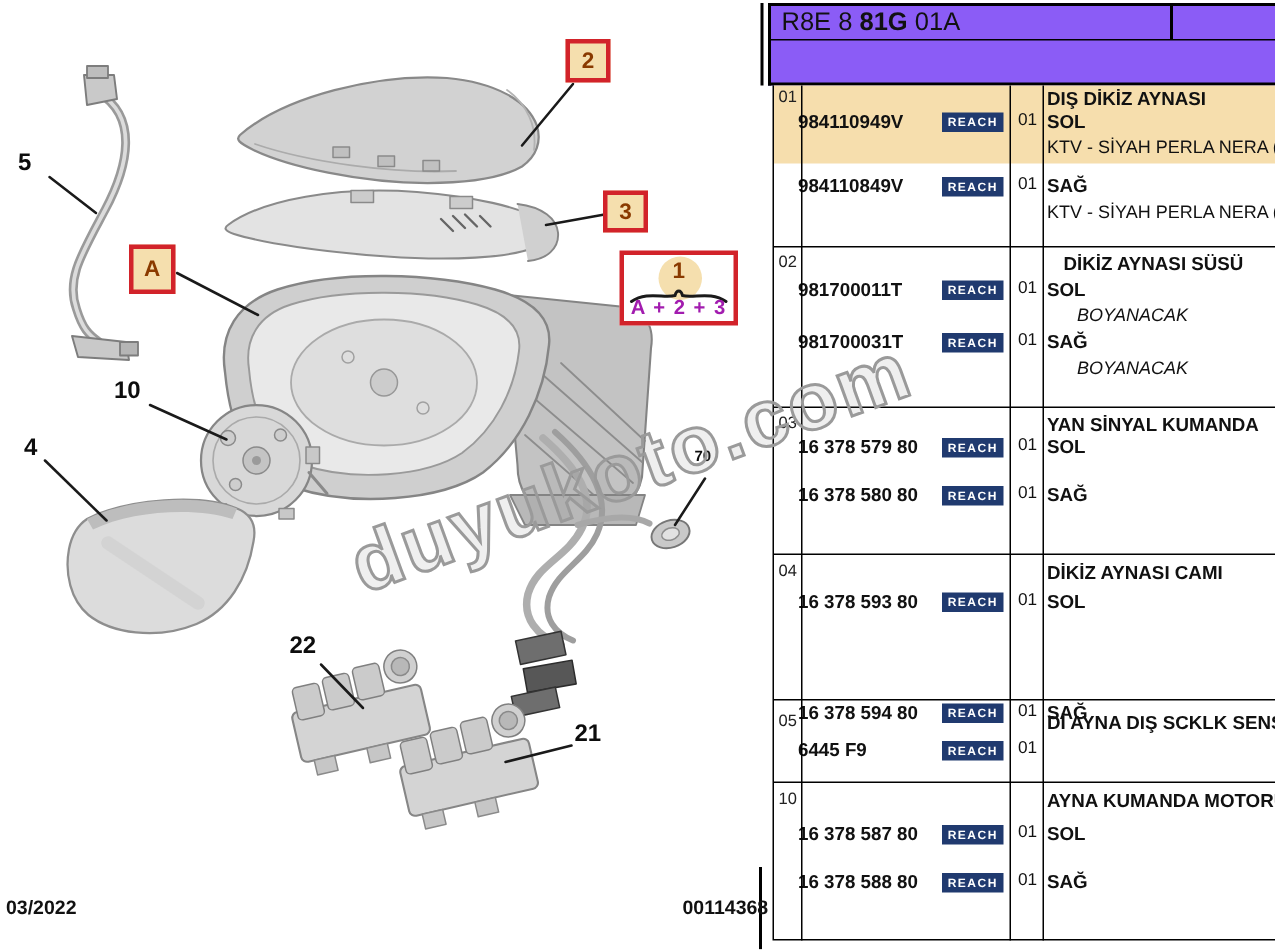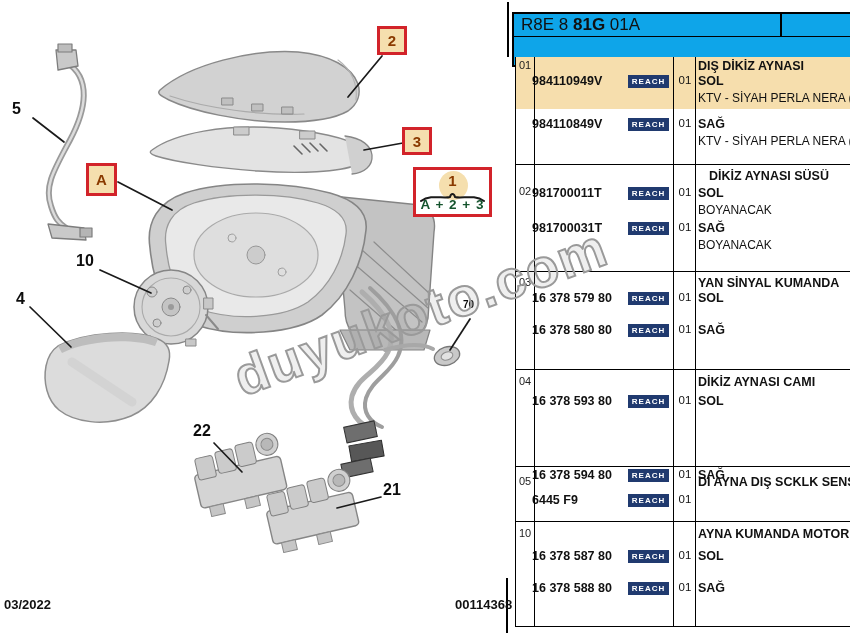--- a/index.html
+++ b/index.html
@@ -21,30 +21,30 @@
   #badge-A{left:86px;top:163px;width:31px;height:33px;}
 
   #combo-badge{position:absolute;left:413px;top:167px;width:79px;height:50px;box-sizing:border-box;
     border:3px solid var(--callout-red,#d2232a);background:#fff;z-index:4;}
   #combo-circle{position:absolute;left:23px;top:1px;width:29px;height:29px;border-radius:50%;
     background:var(--callout-tan,#f2d9a2);}
   #combo-number{position:absolute;left:0;right:0;top:2px;text-align:center;font-weight:bold;
     font-size:15px;color:var(--callout-text,#a03c00);}
   #combo-brace{position:absolute;left:3px;top:22px;}
   #combo-formula{position:absolute;left:0;right:0;bottom:2px;text-align:center;font-weight:bold;
-    font-size:13.5px;letter-spacing:1px;color:#14532d;}
+    font-size:13.5px;letter-spacing:1px;color:#a21caf;}
 
   
   #inset-71{position:absolute;left:443px;top:2px;width:71px;height:69px;box-sizing:border-box;
     border:2.5px solid #111;background:#fff;z-index:4;}
   #inset-71-number{position:absolute;right:3px;top:1px;font-weight:bold;font-size:14px;}
 
   
-  #header-box{position:absolute;left:512px;top:12px;width:338px;height:55px;box-sizing:border-box;
-    border:2px solid #000;border-right:none;background:#0ea5e9;z-index:2;}
+  #header-box{position:absolute;left:512px;top:2px;width:338px;height:55px;box-sizing:border-box;
+    border:2px solid #000;border-right:none;background:#8b5cf6;z-index:2;}
   #header-row1{height:22px;border-bottom:1.5px solid #000;position:relative;}
   #header-code{position:absolute;left:7px;top:0;font-size:17px;line-height:22px;white-space:nowrap;}
   #header-code b{font-weight:bold;}
   #header-vdiv{position:absolute;left:266px;top:0;width:1.5px;height:22px;background:#000;}
   .frame-seg{position:absolute;width:2px;background:#000;z-index:2;}
 
   
   #parts-table{position:absolute;left:515px;top:57px;width:335px;height:570px;z-index:2;
     border-left:1.5px solid #000;box-sizing:content-box;font-size:12.5px;}
   .colline{position:absolute;top:0;bottom:0;width:1px;background:#000;z-index:3;}
@@ -53,21 +53,21 @@
   .hl{position:absolute;left:0;top:0;width:100%;height:52px;background:var(--highlight,#f6dead);}
   .ref{position:absolute;left:3px;font-size:11px;color:#222;}
   .gtitle{position:absolute;left:182px;font-weight:bold;white-space:nowrap;}
   .prow{position:absolute;left:0;width:100%;height:36px;}
   .pnum{position:absolute;left:16px;font-weight:bold;white-space:nowrap;text-align:center;}
   .reach{position:absolute;left:112px;top:1px;width:41px;height:13px;background:var(--reach-bg,#203a6f);
     color:#fff;font-size:8px;font-weight:bold;letter-spacing:1px;text-align:center;line-height:13px;}
   .qty{position:absolute;left:158px;width:22px;text-align:center;font-size:11.5px;}
   .side{position:absolute;left:182px;font-weight:bold;white-space:nowrap;}
   .note{position:absolute;left:182px;top:17px;font-size:12px;white-space:nowrap;}
-  .note.it{}
+  .note.it{font-style:italic;margin-left:20px;}
 
   
   .footer-text{position:absolute;font-weight:bold;font-size:13px;z-index:4;}
   #footer-date{left:4px;top:597px;}
   #footer-doc{left:455px;top:597px;}
 </style>
 </head>
 <body>
 
 <div id="stage">
@@ -249,21 +249,21 @@
       <span class="pnum">984110849V</span>
       <span class="reach">REACH</span>
       <span class="qty">01</span>
       <span class="side">SAĞ</span>
       <span class="note">KTV - SİYAH PERLA NERA (</span>
     </div>
   </div>
 
     <div class="pgroup" style="height: 107px;">
 
-      <div class="ref" style="top: 20px;">02</div>
+      <div class="ref" style="top: 4px;">02</div>
       <div class="gtitle" style="top: 4px; margin-left: 11px;">DİKİZ AYNASI SÜSÜ</div>
 
     <div class="prow" style="top: 21px;">
       <span class="pnum">981700011T</span>
       <span class="reach">REACH</span>
       <span class="qty">01</span>
       <span class="side">SOL</span>
       <span class="note it">BOYANACAK</span>
     </div>
 

